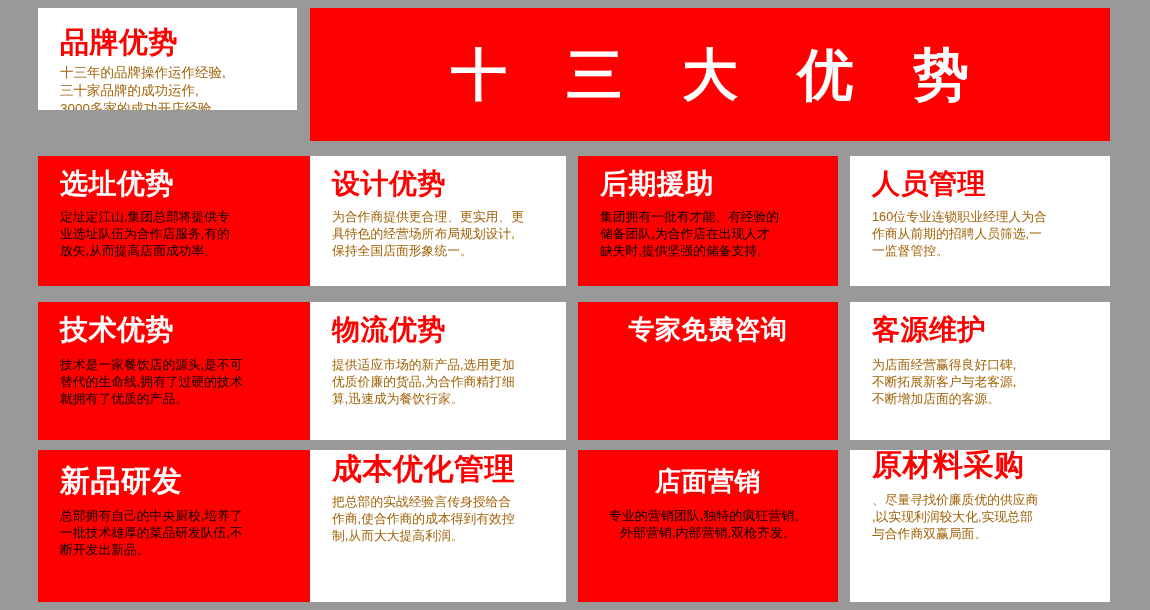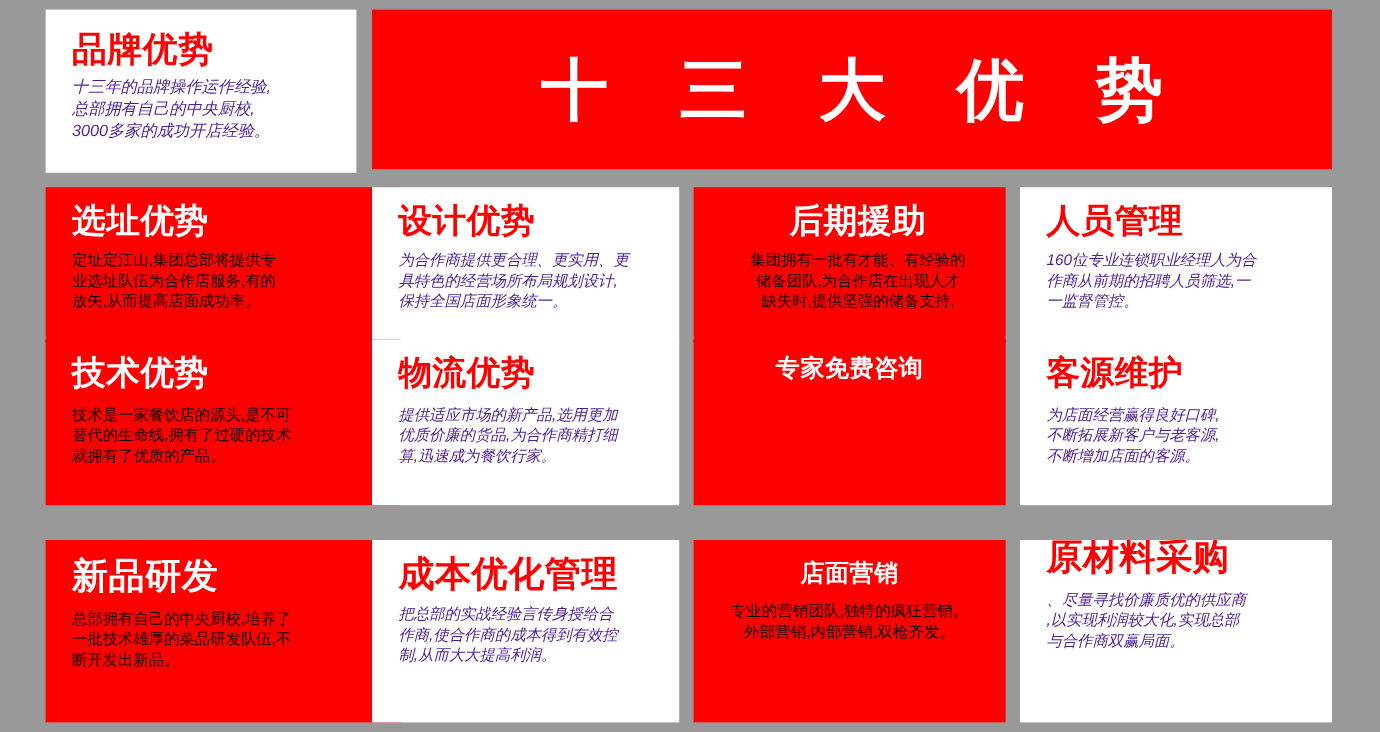--- a/index.html
+++ b/index.html
@@ -38,21 +38,21 @@
     white-space: nowrap;
     letter-spacing: 0.5px;
   }
   .card.white .card-title { color: #ff0000; }
   .card.red   .card-title { color: #ffffff; }
 
   .card-body {
     line-height: 1.35;
     font-weight: normal;
   }
-  .card.white .card-body { color: #4c1d95; font-style: italic; }
+  .card.white .card-body { color: #a16207; }
   .card.red   .card-body { color: #000000; }
 
   .card-body .line { display: block; white-space: nowrap; }
 
   
   #hero {
     left: 310px;
     top: 8px;
     width: 800px;
     height: 133px;
@@ -68,76 +68,76 @@
     text-indent: 22px;
     line-height: 1;
     white-space: nowrap;
   }
 
   
   #card-0 {
     left: 38px;
     top: 8px;
     width: 259px;
-    height: 136px;
+    height: 102px;
     padding: 20px 0 0 22px;
   }
   #card-0 .card-title { font-size: 29px; margin-bottom: 6px; }
   #card-0 .card-body  { font-size: 13.5px; }
 
   
   .grid-card { }
   .grid-card .card-title { font-size: 28px; }
   .grid-card .card-body  { font-size: 12.8px; }
 
   .col-0 { left: 38px;   width: 296px; }
   .col-1 { left: 310px;  width: 256px; }
-  .col-2 { left: 578px;  width: 260px; text-align: center; }
+  .col-2 { left: 578px;  width: 260px; }
   .col-3 { left: 850px;  width: 260px; }
 
   .row-1 { top: 156px; height: 130px; }
-  .row-2 { top: 283px; height: 138px; }
+  .row-2 { top: 302px; height: 138px; }
   .row-3 { top: 450px; height: 152px; }
 
   .pad-l { padding: 14px 8px 0 22px; }
   .pad-c { padding: 14px 10px 0 10px; text-align: center; }
 
   #card-1 .card-title { margin-bottom: 9px; }
   #card-2 .card-title { margin-bottom: 9px; }
   #card-3 .card-title { margin-bottom: 9px; }
   #card-4 .card-title { margin-bottom: 9px; }
 
   #card-5 .card-title { margin-bottom: 11px; }
   #card-6 .card-title { margin-bottom: 11px; }
-  #card-7 .card-title { margin-bottom: 11px; font-size: 20px; }
+  #card-7 .card-title { margin-bottom: 11px; font-size: 26px; }
   #card-8 .card-title { margin-bottom: 11px; }
 
   #card-9  .card-title { margin-bottom: 10px; font-size: 30px; }
   #card-10 .card-title { margin-bottom: 8px;  font-size: 30px; }
-  #card-11 .card-title { margin-bottom: 12px; font-size: 20px; }
+  #card-11 .card-title { margin-bottom: 12px; font-size: 26px; }
   #card-12 .card-title { margin-bottom: 10px; font-size: 30px; }
 
   #card-9  { padding-top: 16px; }
-  #card-10 { padding-top: 14px; }
+  #card-10 { padding-top: 4px; }
   #card-11 { padding-top: 18px; }
   #card-12 { padding-top: 0; }
 
   #card-7 .card-body  { font-size: 13px; }
   #card-11 .card-body { font-size: 13px; }
 </style>
 </head>
 <body>
 
 <div class="board">
 
   <div class="card white" id="card-0">
     <div class="card-title">品牌优势</div>
     <div class="card-body">
       <span class="line">十三年的品牌操作运作经验,</span>
-      <span class="line">总部拥有自己的中央厨校,</span>
+      <span class="line">三十家品牌的成功运作,</span>
       <span class="line">3000多家的成功开店经验。</span>
     </div>
   </div>
 
   <div class="card red" id="hero">
     <div class="hero-title">十 三 大 优 势</div>
   </div>
 
   <div class="card red grid-card col-0 row-1 pad-l" id="card-1">
     <div class="card-title">选址优势</div>

